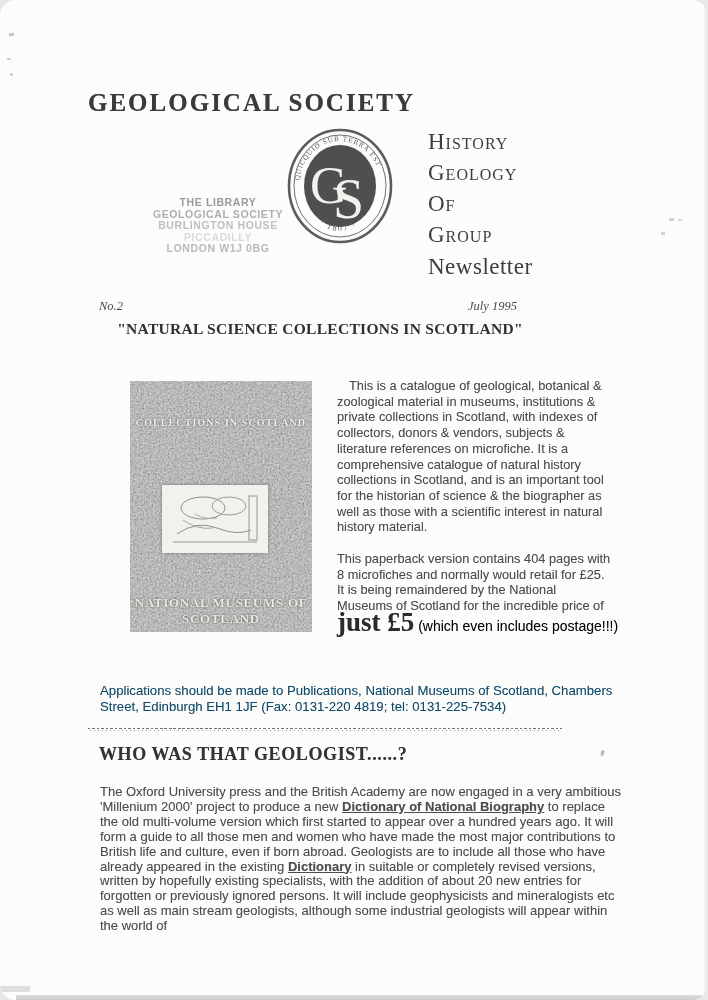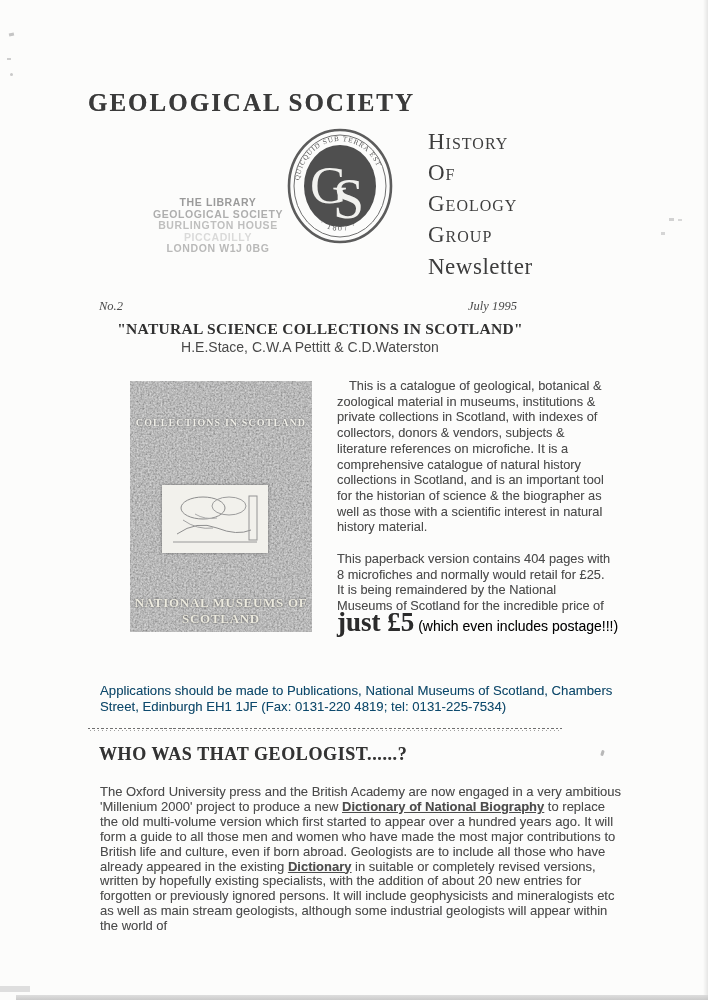--- a/index.html
+++ b/index.html
@@ -1,19 +1,19 @@
 <!DOCTYPE html>
 <html><head>
 <meta charset="utf-8">
 <style>
   html,body{margin:0;padding:0;background:#e8e8e6;}
   .page{
     position:relative;width:708px;height:1000px;margin:0 auto;
     background:#fcfcfb;overflow:hidden;
-    font-family:"Liberation Sans",sans-serif;color:#4c4c4c;
+    font-family:"Liberation Sans",sans-serif;color:#4c4c4c;border-radius:16px;
   }
   .page *{box-sizing:border-box;}
   p{margin:0;}
 
   
   .society{
     position:absolute;left:88px;top:89px;margin:0;
     font-family:"Liberation Serif",serif;font-weight:600;font-size:25px;
     letter-spacing:2px;color:#3a3a3a;text-shadow:0 0 .6px rgba(40,40,40,.55);
   }
@@ -158,31 +158,30 @@
     </text>
     <text font-family="Liberation Serif, serif" font-size="8" letter-spacing="2" fill="#585858">
       <textPath href="#arcBot" startOffset="30%">· 1807 ·</textPath>
     </text>
     <text x="24" y="76" font-family="Liberation Serif, serif" font-size="52" fill="#f1f1ee">G</text>
     <text x="47" y="91" font-family="Liberation Serif, serif" font-size="56" fill="#f1f1ee">S</text>
   </svg>
 
   <div class="hog">
     <div class="cap">History</div>
+    <div class="cap">Geology</div>
     <div class="cap">Of</div>
-    <div class="cap">Geology</div>
     <div class="cap">Group</div>
     <div class="news">Newsletter</div>
   </div>
 
   <div class="issue-no">No.2</div>
   <div class="issue-date">July 1995</div>
 
   <div class="art1-title">"NATURAL SCIENCE COLLECTIONS IN SCOTLAND"</div>
-  <div class="art1-authors">H.E.Stace, C.W.A Pettitt &amp; C.D.Waterston</div>
 
   <div class="cover">
     <svg class="noise" width="182" height="251">
       <filter id="grain" x="0" y="0" width="100%" height="100%">
         <feTurbulence type="fractalNoise" baseFrequency="0.55" numOctaves="3" seed="7" stitchTiles="stitch"></feTurbulence>
         <feColorMatrix type="saturate" values="0"></feColorMatrix>
         <feComponentTransfer>
           <feFuncR type="linear" slope="1.05" intercept="0.06"></feFuncR>
           <feFuncG type="linear" slope="1.05" intercept="0.06"></feFuncG>
           <feFuncB type="linear" slope="1.05" intercept="0.06"></feFuncB>

